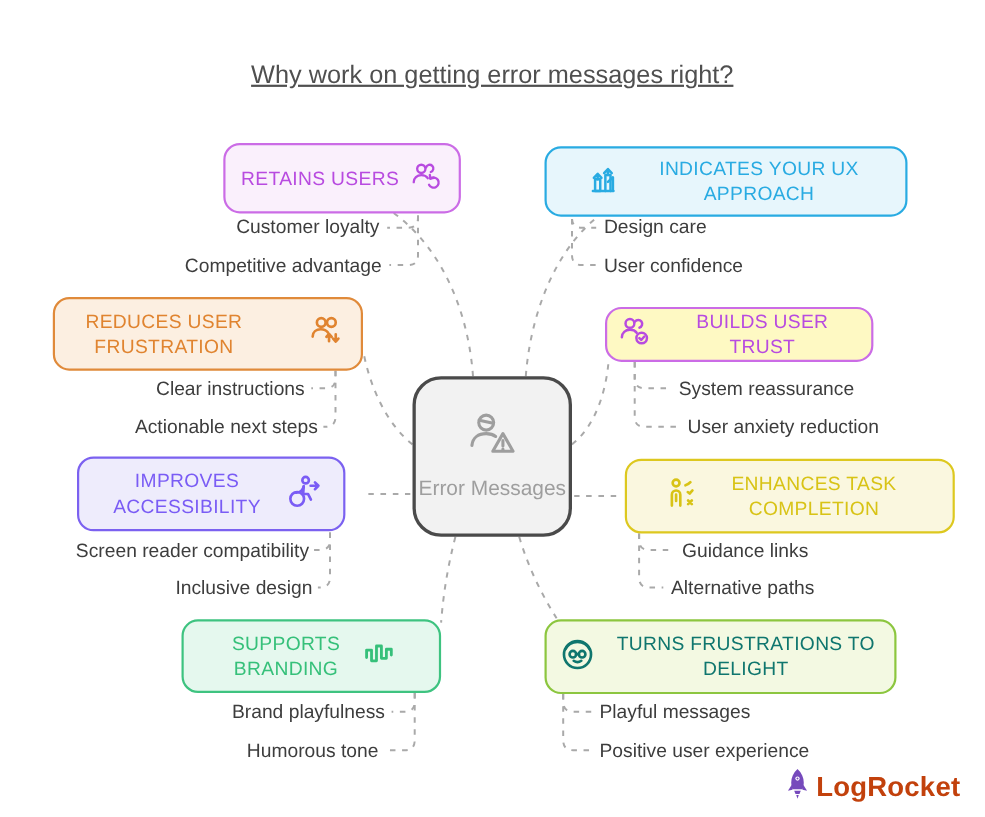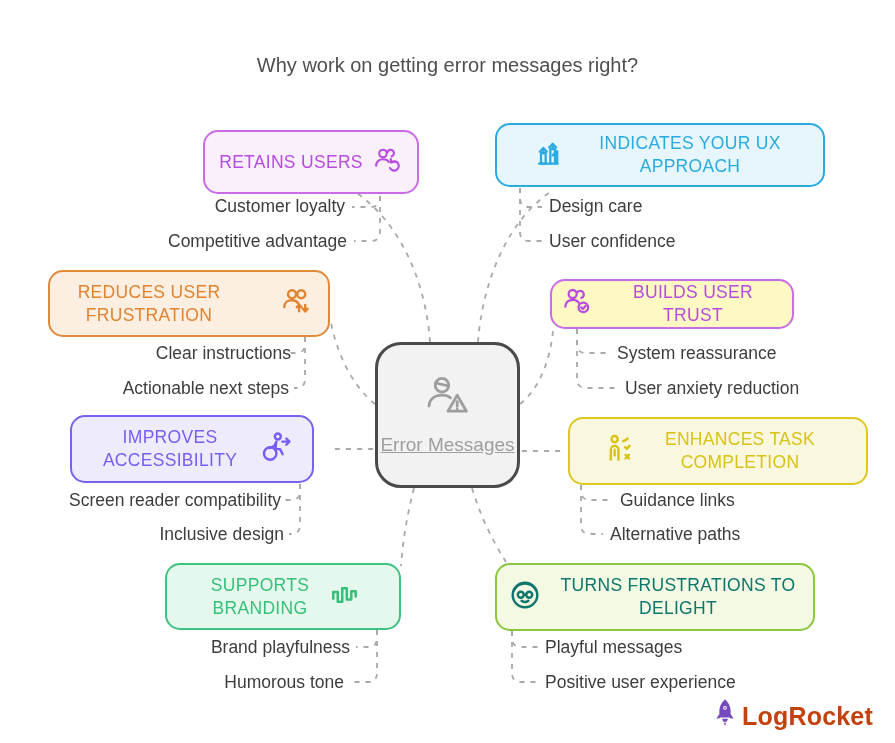--- a/index.html
+++ b/index.html
@@ -1,50 +1,50 @@
 <!DOCTYPE html>
 <html style="--connector-color: #a9a9a9; --item-text-color: #3d3d3d; --logo-color: #764abc;"><head>
 <meta charset="utf-8">
 <style>
   html,body{margin:0;padding:0;background:#fff;}
   body{font-family:"Liberation Sans",sans-serif;}
   .canvas{position:relative;width:895px;height:743px;background:#fff;overflow:hidden;}
   .connectors{position:absolute;left:0;top:0;z-index:1;}
   .connectors path{fill:none;stroke:var(--connector-color,#a9a9a9);stroke-width:1.8;stroke-dasharray:5 6;stroke-linecap:butt;}
   .title{position:absolute;top:54px;left:0;width:100%;text-align:center;margin:0;
-         font-size:20px;font-weight:500;color:#4f4f4f;z-index:3;}
+         font-size:23px;font-weight:500;color:#4f4f4f;z-index:3;text-decoration:underline;}
   .node{position:absolute;display:flex;align-items:center;justify-content:center;gap:10px;
         border:2px solid;border-radius:15px;z-index:2;box-sizing:border-box;padding:4px 10px;}
   .node .lbl{text-align:center;font-size:17.5px;font-weight:500;line-height:1.3;letter-spacing:.3px;}
   .node svg{flex:0 0 auto;}
   .item{position:absolute;font-size:17.5px;color:var(--item-text-color,#3d3d3d);white-space:nowrap;z-index:2;}
   .item.r{text-align:right;transform:translateX(-100%);}
   .center-node{position:absolute;left:375px;top:342px;width:145px;height:146px;z-index:2;
         border:3px solid;border-radius:26px;box-sizing:border-box;
-        display:flex;flex-direction:column;align-items:center;justify-content:center;gap:6px;text-decoration:underline;}
+        display:flex;flex-direction:column;align-items:center;justify-content:center;gap:6px;}
   .center-node .lbl{font-size:19px;line-height:1.3;text-align:center;}
   
   #n0{left:203px;top:130px;width:216px;height:64px;}
-  #n1{left:495px;top:123px;width:330px;height:64px;padding-left:28px;}
+  #n1{left:495px;top:133px;width:330px;height:64px;padding-left:28px;}
   #n2{left:48px;top:270px;width:282px;height:67px;}
   #n3{left:550px;top:279px;width:244px;height:50px;}
   #n4{left:70px;top:415px;width:244px;height:68px;}
   #n5{left:568px;top:417px;width:300px;height:68px;}
   #n6{left:165px;top:563px;width:236px;height:67px;}
   #n7{left:495px;top:563px;width:320px;height:68px;}
   #n1 .lbl{max-width:230px;}
   #n2 .lbl{max-width:170px;}
   #n4 .lbl{max-width:155px;}
   #n5 .lbl{max-width:185px;}
   #n6 .lbl{max-width:115px;}
   #n7 .lbl{max-width:255px;}
   
   #i00{left:345px;top:196px;text-align:right;} #i01{left:347px;top:231px;}
   #i10{left:549px;top:196px;} #i11{left:549px;top:231px;}
-  #i20{left:291px;top:343px;} #i21{left:289px;top:378px;}
+  #i20{left:277px;top:343px;} #i21{left:289px;top:378px;}
   #i30{left:617px;top:343px;} #i31{left:625px;top:378px;}
   #i40{left:281px;top:490px;} #i41{left:284px;top:524px;}
   #i50{left:620px;top:490px;} #i51{left:610px;top:524px;}
   #i60{left:350px;top:637px;} #i61{left:344px;top:672px;}
   #i70{left:545px;top:637px;} #i71{left:545px;top:672px;}
   .logo{position:absolute;left:711px;top:698px;display:flex;align-items:center;gap:3px;z-index:3;}
   .logo .logo-text{font-size:25px;font-weight:600;letter-spacing:.2px;}
 </style>
 </head>
 <body>

